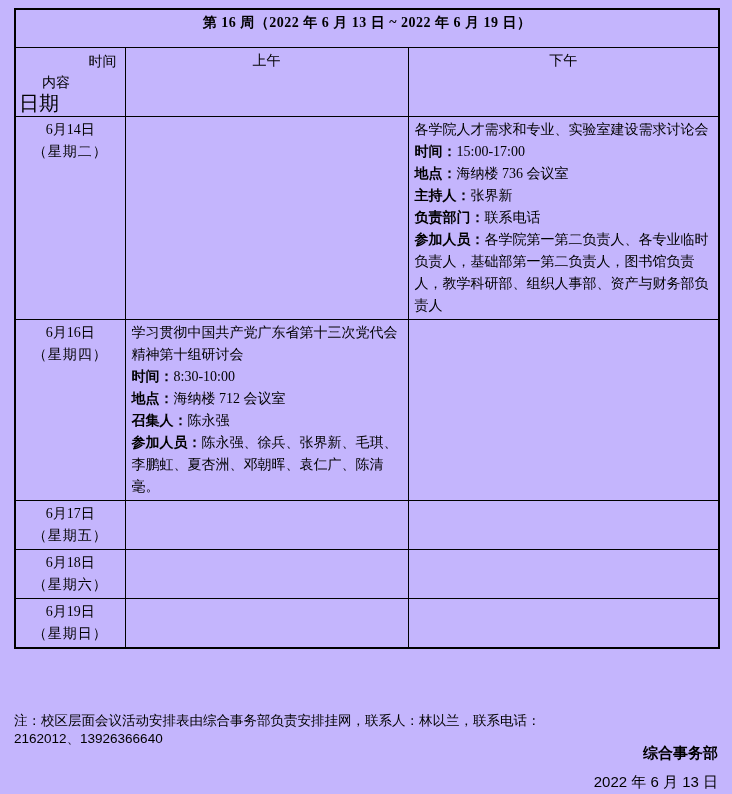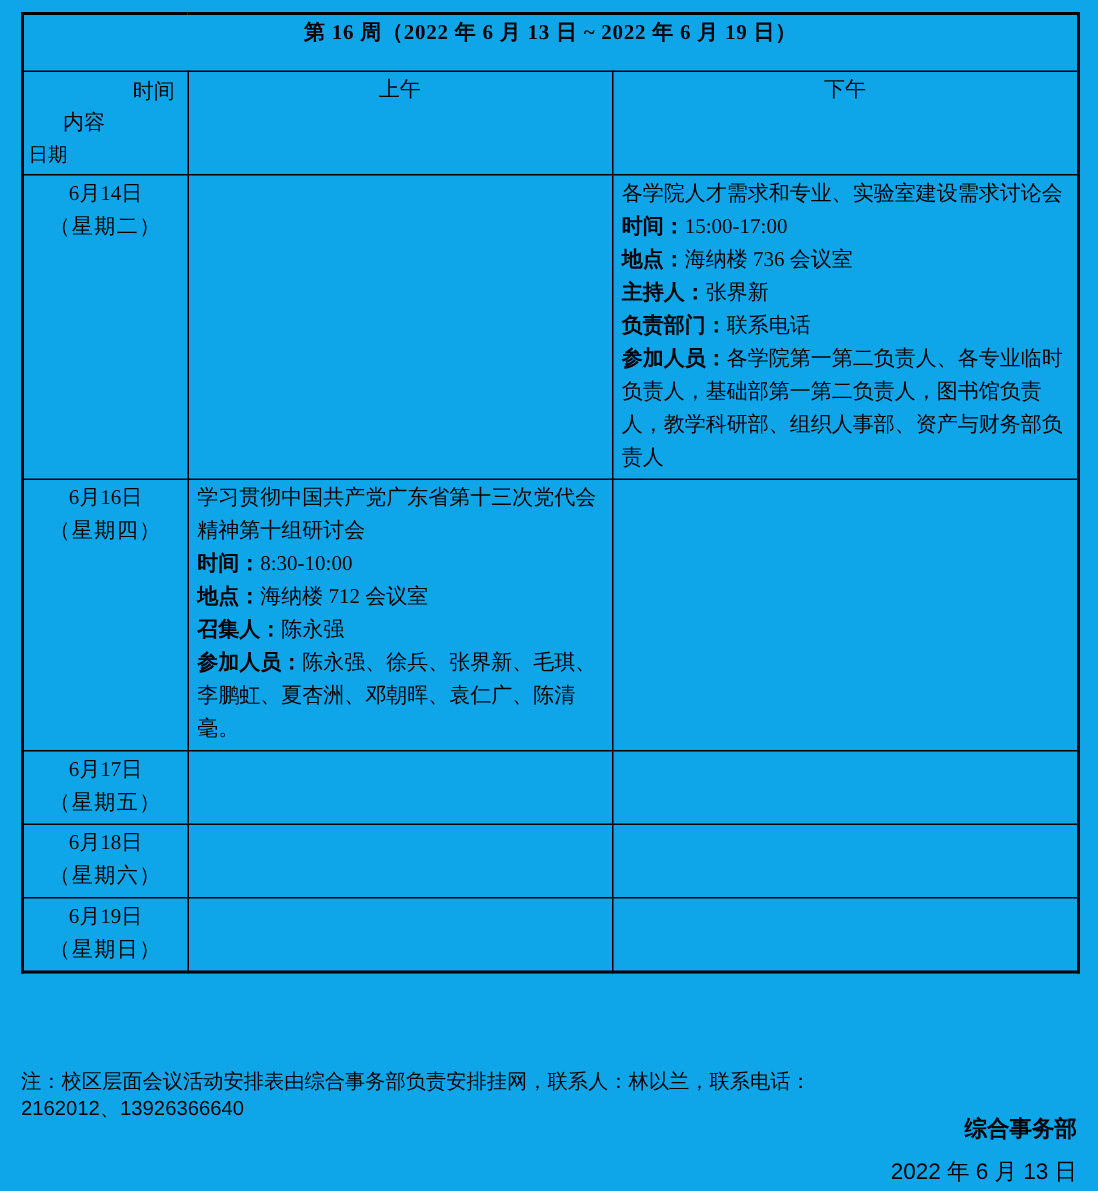--- a/index.html
+++ b/index.html
@@ -1,19 +1,19 @@
 <!DOCTYPE html>
 <html><head>
 <meta charset="utf-8">
 <style>
   html,body{margin:0;padding:0;background:#ffffff;}
   .page{
     position:relative;
     width:732px;height:794px;
-    background:#0ea5e9;
+    background:#c4b5fd;
     color:#000;
     font-family:"Liberation Serif","DejaVu Serif",serif;
     overflow:hidden;
   }
   table.sched{
     position:absolute;left:14px;top:8px;
     width:704px;
     border-collapse:collapse;
     table-layout:fixed;
   }
@@ -30,21 +30,21 @@
     text-align:center;
     font-weight:bold;
     font-size:16px;
     height:33px;
     vertical-align:middle;
     letter-spacing:.5px;
   }
   td.cornercell{position:relative;height:64px;padding:0;}
   .corner-time{position:absolute;top:3px;right:8px;font-size:14px;}
   .corner-content{position:absolute;top:24px;left:26px;font-size:14px;}
-  .corner-date{position:absolute;bottom:2px;left:3px;font-size:13px;}
+  .corner-date{position:absolute;bottom:2px;left:3px;font-size:20px;}
   td.colhead{
     text-align:center;
     vertical-align:middle;
     font-size:15px;
   }
   td.datecell{
     text-align:center;
     vertical-align:middle;
     font-size:14px;
     padding:2px 2px;

